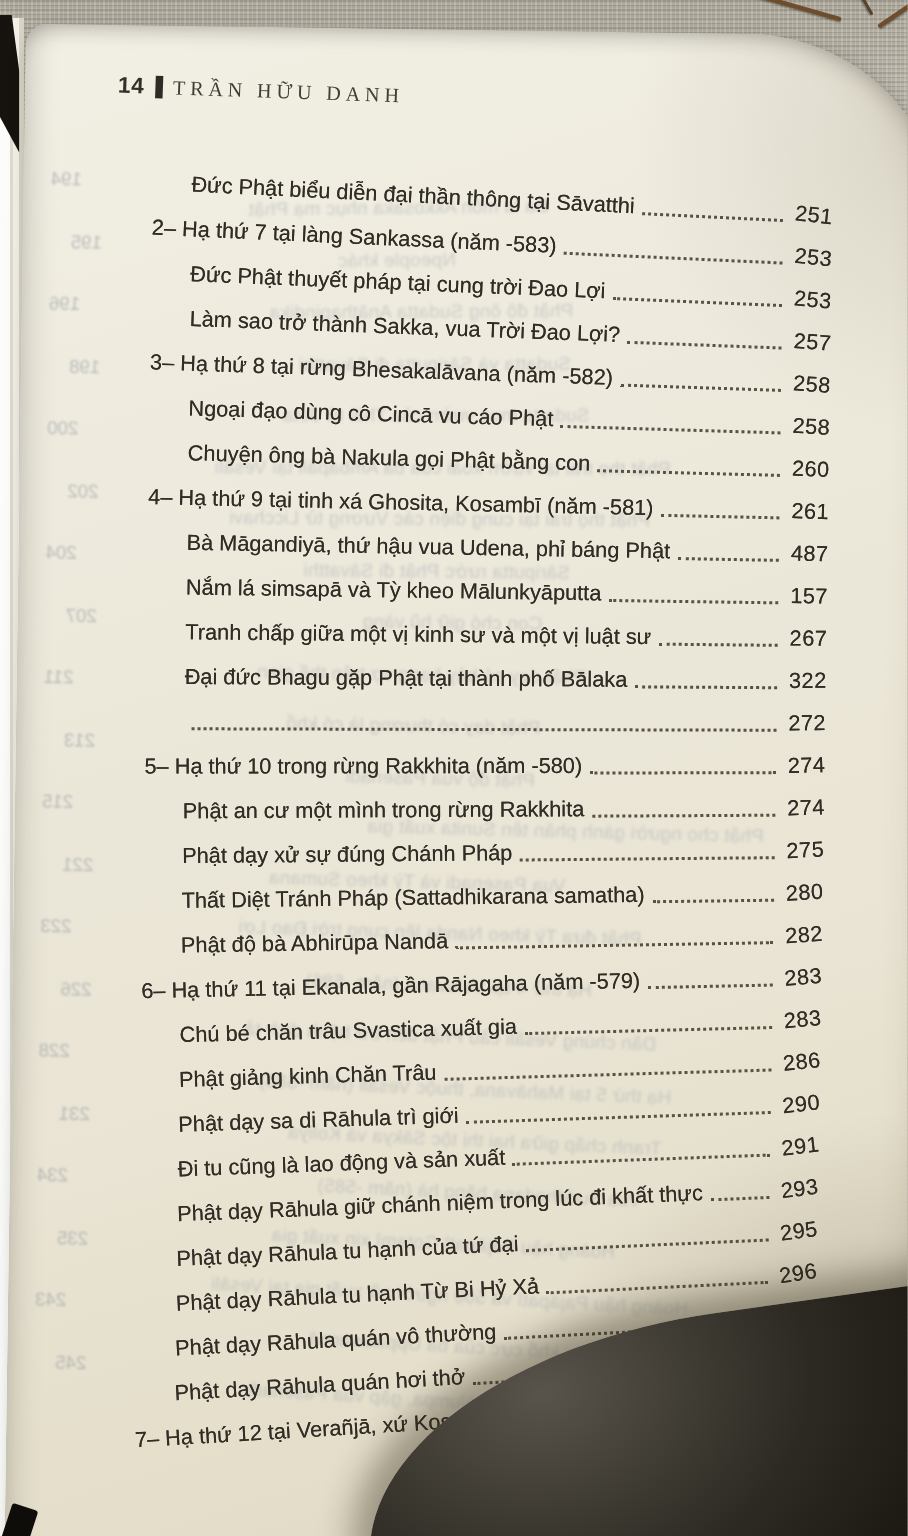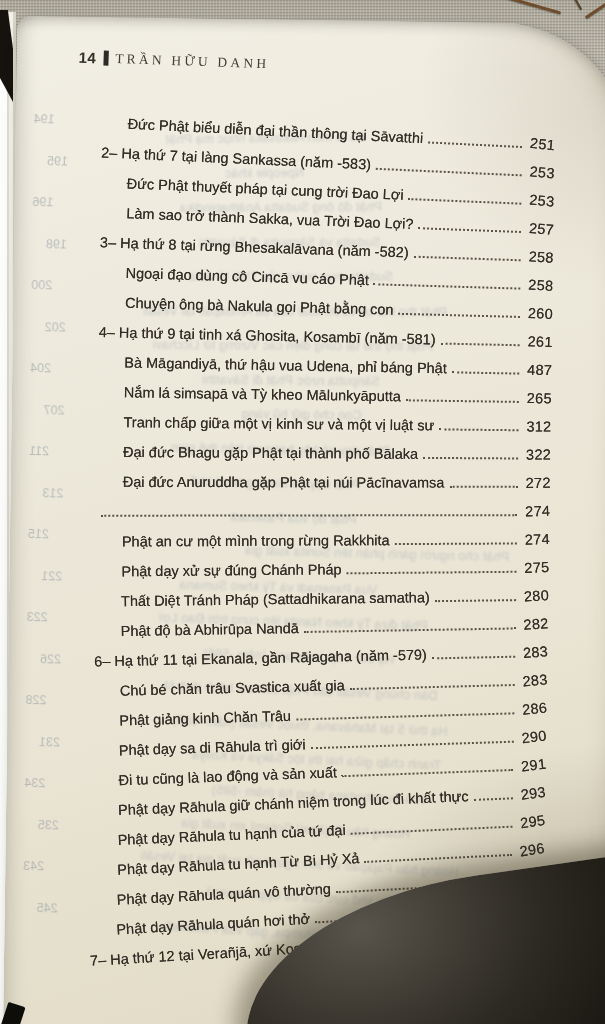--- a/index.html
+++ b/index.html
@@ -199,38 +199,38 @@
           <span class="pg" style="transform: rotate(0.72deg);">261</span>
         </div>
         <div class="row lvl2" style="transform: rotate(0.23deg);">
           <span class="lbl">Bà Māgandiyā, thứ hậu vua Udena, phỉ báng Phật</span>
           <span class="dots"></span>
           <span class="pg" style="transform: rotate(0.37deg);">487</span>
         </div>
         <div class="row lvl2" style="transform: rotate(0.01deg);">
           <span class="lbl">Nắm lá simsapā và Tỳ kheo Mālunkyāputta</span>
           <span class="dots"></span>
-          <span class="pg" style="transform: rotate(0.01deg);">265</span>
+          <span class="pg" style="transform: rotate(0.01deg);">157</span>
         </div>
         <div class="row lvl2" style="transform: rotate(-0.21deg);">
           <span class="lbl">Tranh chấp giữa một vị kinh sư và một vị luật sư</span>
           <span class="dots"></span>
-          <span class="pg" style="transform: rotate(-0.34deg);">312</span>
+          <span class="pg" style="transform: rotate(-0.34deg);">267</span>
         </div>
         <div class="row lvl2" style="transform: rotate(-0.44deg);">
           <span class="lbl">Đại đức Bhagu gặp Phật tại thành phố Bālaka</span>
           <span class="dots"></span>
           <span class="pg" style="transform: rotate(-0.7deg);">322</span>
         </div>
         <div class="row lvl2" style="transform: rotate(-0.66deg);">
-          <span class="lbl">Đại đức Anuruddha gặp Phật tại núi Pācīnavamsa</span>
           <span class="dots"></span>
           <span class="pg" style="transform: rotate(-1.05deg);">272</span>
         </div>
         <div class="row lvl1" style="transform: rotate(-0.88deg);">
+          <span class="lbl">5– Hạ thứ 10 trong rừng Rakkhita (năm -580)</span>
           <span class="dots"></span>
           <span class="pg" style="transform: rotate(-1.41deg);">274</span>
         </div>
         <div class="row lvl2" style="transform: rotate(-1.1deg);">
           <span class="lbl">Phật an cư một mình trong rừng Rakkhita</span>
           <span class="dots"></span>
           <span class="pg" style="transform: rotate(-1.76deg);">274</span>
         </div>
         <div class="row lvl2" style="transform: rotate(-1.32deg);">
           <span class="lbl">Phật dạy xử sự đúng Chánh Pháp</span>

